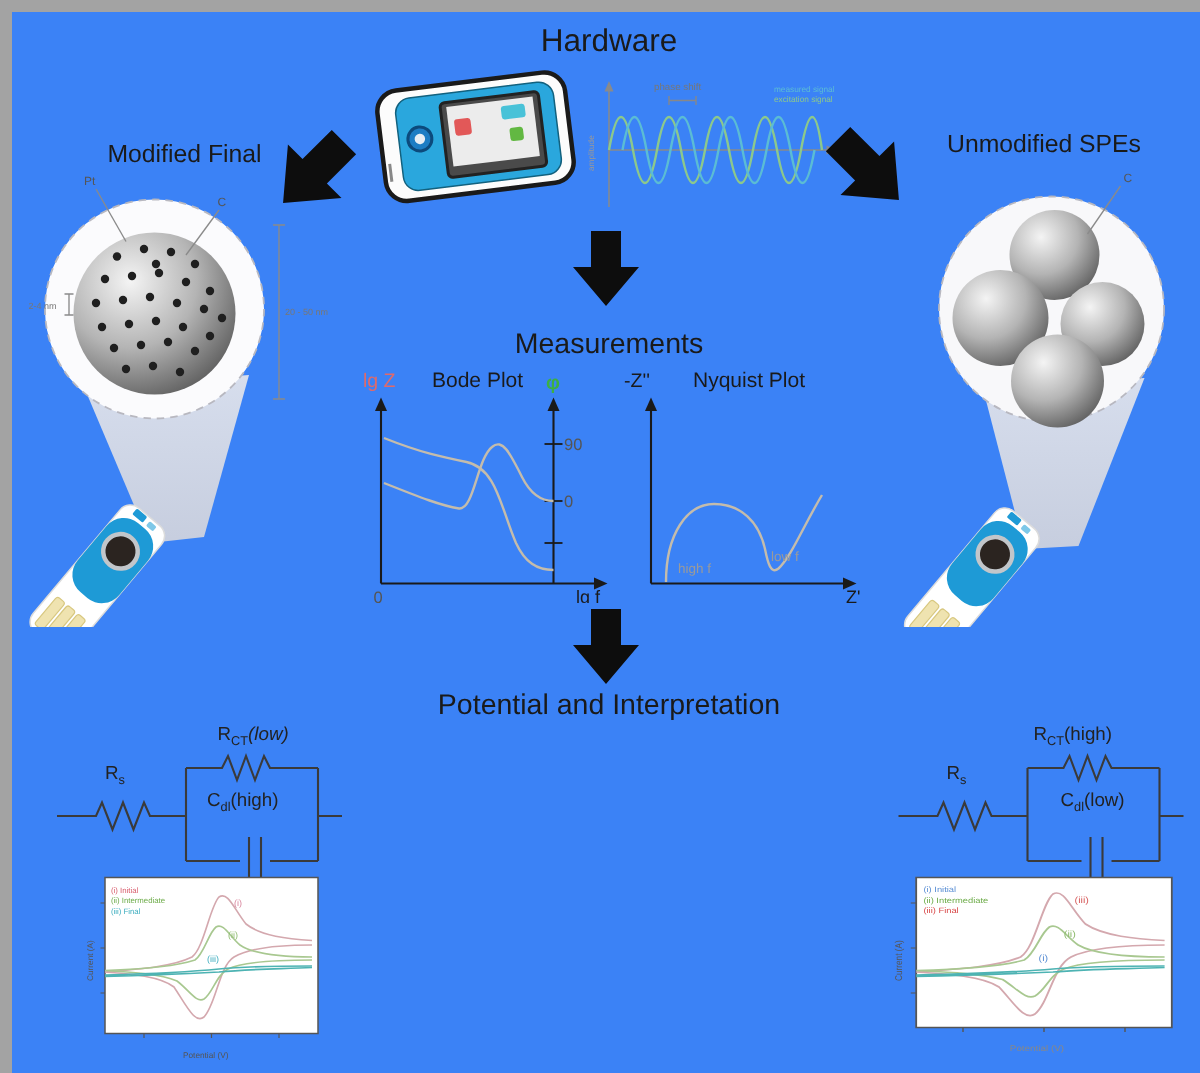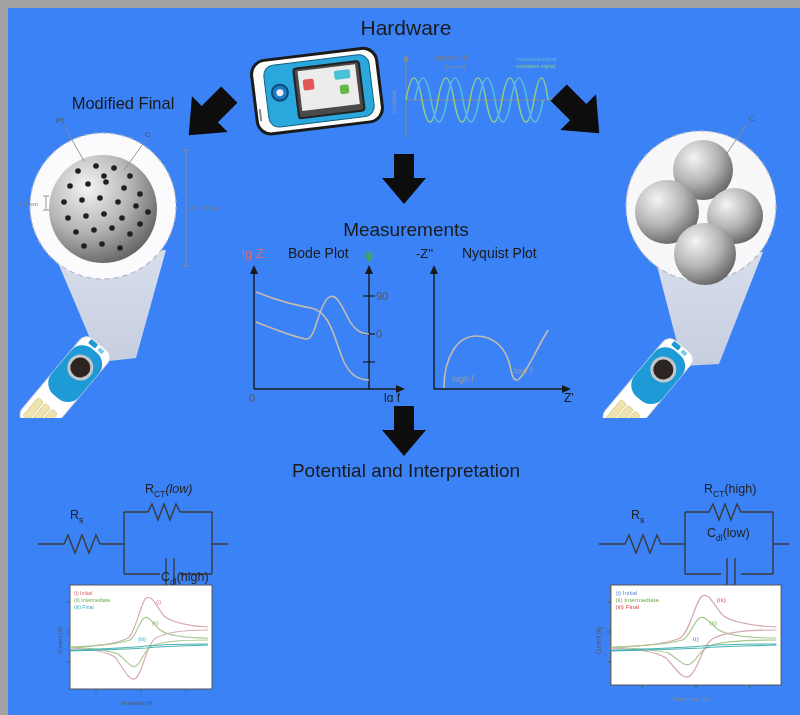--- a/index.html
+++ b/index.html
@@ -16,20 +16,21 @@
   .ital{font-style:italic;}
   .arrow-svg{display:block;}
 </style>
 </head>
 <body>
 
 <div id="figure">
 
   <div class="abs ctr sect-title hw-title" style="top:8px;">Hardware</div>
   <div class="abs sect-title branch-title" style="left:10px;top:86px;width:210px;">Modified Final</div>
+  <div class="abs sect-title branch-title" style="left:583px;top:79px;width:210px;">Unmodified SPEs</div>
   <div class="abs ctr sect-title big-title" style="top:211px;">Measurements</div>
   <div class="abs ctr sect-title big-title" style="top:452px;">Potential and Interpretation</div>
 
   <svg class="abs" style="left:236px;top:32px;" width="148" height="102" viewBox="0 0 148 102">
     <g transform="rotate(-7 74 51)">
       <rect x="10" y="14" width="126" height="74" rx="14" fill="#fcfcfc" stroke="#1a1a1a" stroke-width="3"></rect>
       <rect x="22" y="20" width="106" height="62" rx="10" fill="#2aa7dd" stroke="#12617e" stroke-width="1"></rect>
       <rect x="52" y="26" width="66" height="50" rx="3" fill="#4a4a4a" stroke="#222" stroke-width="2"></rect>
       <rect x="56" y="29" width="58" height="40" fill="#ececec"></rect>
       <rect x="60" y="38" width="11" height="11" rx="2" fill="#e25858"></rect>
@@ -190,29 +191,29 @@
     <text x="38" y="138" font-size="9" fill="#9a9a9a">high f</text>
     <text x="100" y="130" font-size="9" fill="#9a9a9a">low f</text>
   </svg>
 
   <div class="abs" style="left:26px;top:474px;width:198px;height:112px;">
     <svg width="198" height="112" viewBox="0 0 198 112" style="position:absolute;left:0;top:0;">
       <path d="M4,62 H30 l4,-9 l7,18 l7,-18 l7,18 l7,-18 l4,9 H90 M90,30 V92 M90,30 H114 l4,-8 l6,16 l6,-16 l6,16 l6,-16 l4,8 H178 M178,30 V92 M178,62 H194 M90,92 H126 M132,76 V108 M140,76 V108 M146,92 H178" fill="none" stroke="#3a3a3a" stroke-width="1.4"></path>
     </svg>
     <div class="clabel" style="left:36px;top:26px;"><span>R</span><sub>s</sub></div>
     <div class="clabel" style="left:100px;top:0px;margin-left:11px;"><span>R</span><sub>CT</sub><span class="ital">(low)</span></div>
-    <div class="clabel" style="left:127px;top:44px;margin-top:44px;"><span>C</span><sub>dl</sub><span>(high)</span></div>
+    <div class="clabel" style="left:104px;top:44px;"><span>C</span><sub>dl</sub><span>(high)</span></div>
   </div>
 
   <div class="abs" style="left:583px;top:474px;width:205px;height:112px;">
     <svg width="205" height="112" viewBox="0 0 205 112" style="position:absolute;left:0;top:0;">
       <path d="M8,62 H34 l4,-9 l7,18 l7,-18 l7,18 l7,-18 l4,9 H94 M94,30 V92 M94,30 H118 l4,-8 l6,16 l6,-16 l6,16 l6,-16 l4,8 H182 M182,30 V92 M182,62 H198 M94,92 H130 M136,76 V108 M144,76 V108 M150,92 H182" fill="none" stroke="#3a3a3a" stroke-width="1.4"></path>
     </svg>
     <div class="clabel" style="left:40px;top:26px;"><span>R</span><sub>s</sub></div>
-    <div class="clabel" style="left:113px;top:0px;"><span>R</span><sub>CT</sub><span>(high)</span></div>
+    <div class="clabel" style="left:98px;top:0px;"><span>R</span><sub>CT</sub><span>(high)</span></div>
     <div class="clabel" style="left:116px;top:44px;"><span>C</span><sub>dl</sub><span>(low)</span></div>
   </div>
 
   <svg class="abs" style="left:48px;top:574px;" width="160" height="134" viewBox="0 0 160 134" preserveAspectRatio="none">
     <rect x="14" y="3" width="142" height="104" fill="#ffffff" stroke="#555" stroke-width="1"></rect>
     <path d="M14,66 C40,64 60,62 72,56 C80,50 84,22 90,16 C96,12 100,24 108,34 C118,42 136,44 152,45 M152,48 C130,48 110,50 100,56 C90,62 88,88 80,96 C74,101 68,88 60,76 C50,68 26,67 14,66" fill="none" stroke="#d4a8ae" stroke-width="1.1"></path>
     <path d="M14,65 C45,64 62,62 74,58 C80,54 83,40 88,36 C93,33 97,42 104,48 C114,55 136,56 152,56 M152,58 C120,58 104,60 96,64 C88,68 86,80 80,84 C75,87 70,78 62,72 C50,67 30,66 14,65" fill="none" stroke="#a8c890" stroke-width="1.1"></path>
     <path d="M14,68 C50,67 70,66 90,64 C110,62 130,62 152,62 M152,63 C130,64 110,64 90,66 C70,67 50,68 14,69" fill="none" stroke="#4db3b3" stroke-width="1.1"></path>
     <text x="18" y="13" font-size="5.2" fill="#d85c6c">(i) Initial</text>
     <text x="18" y="20" font-size="5.2" fill="#6cab48">(ii) Intermediate</text>

